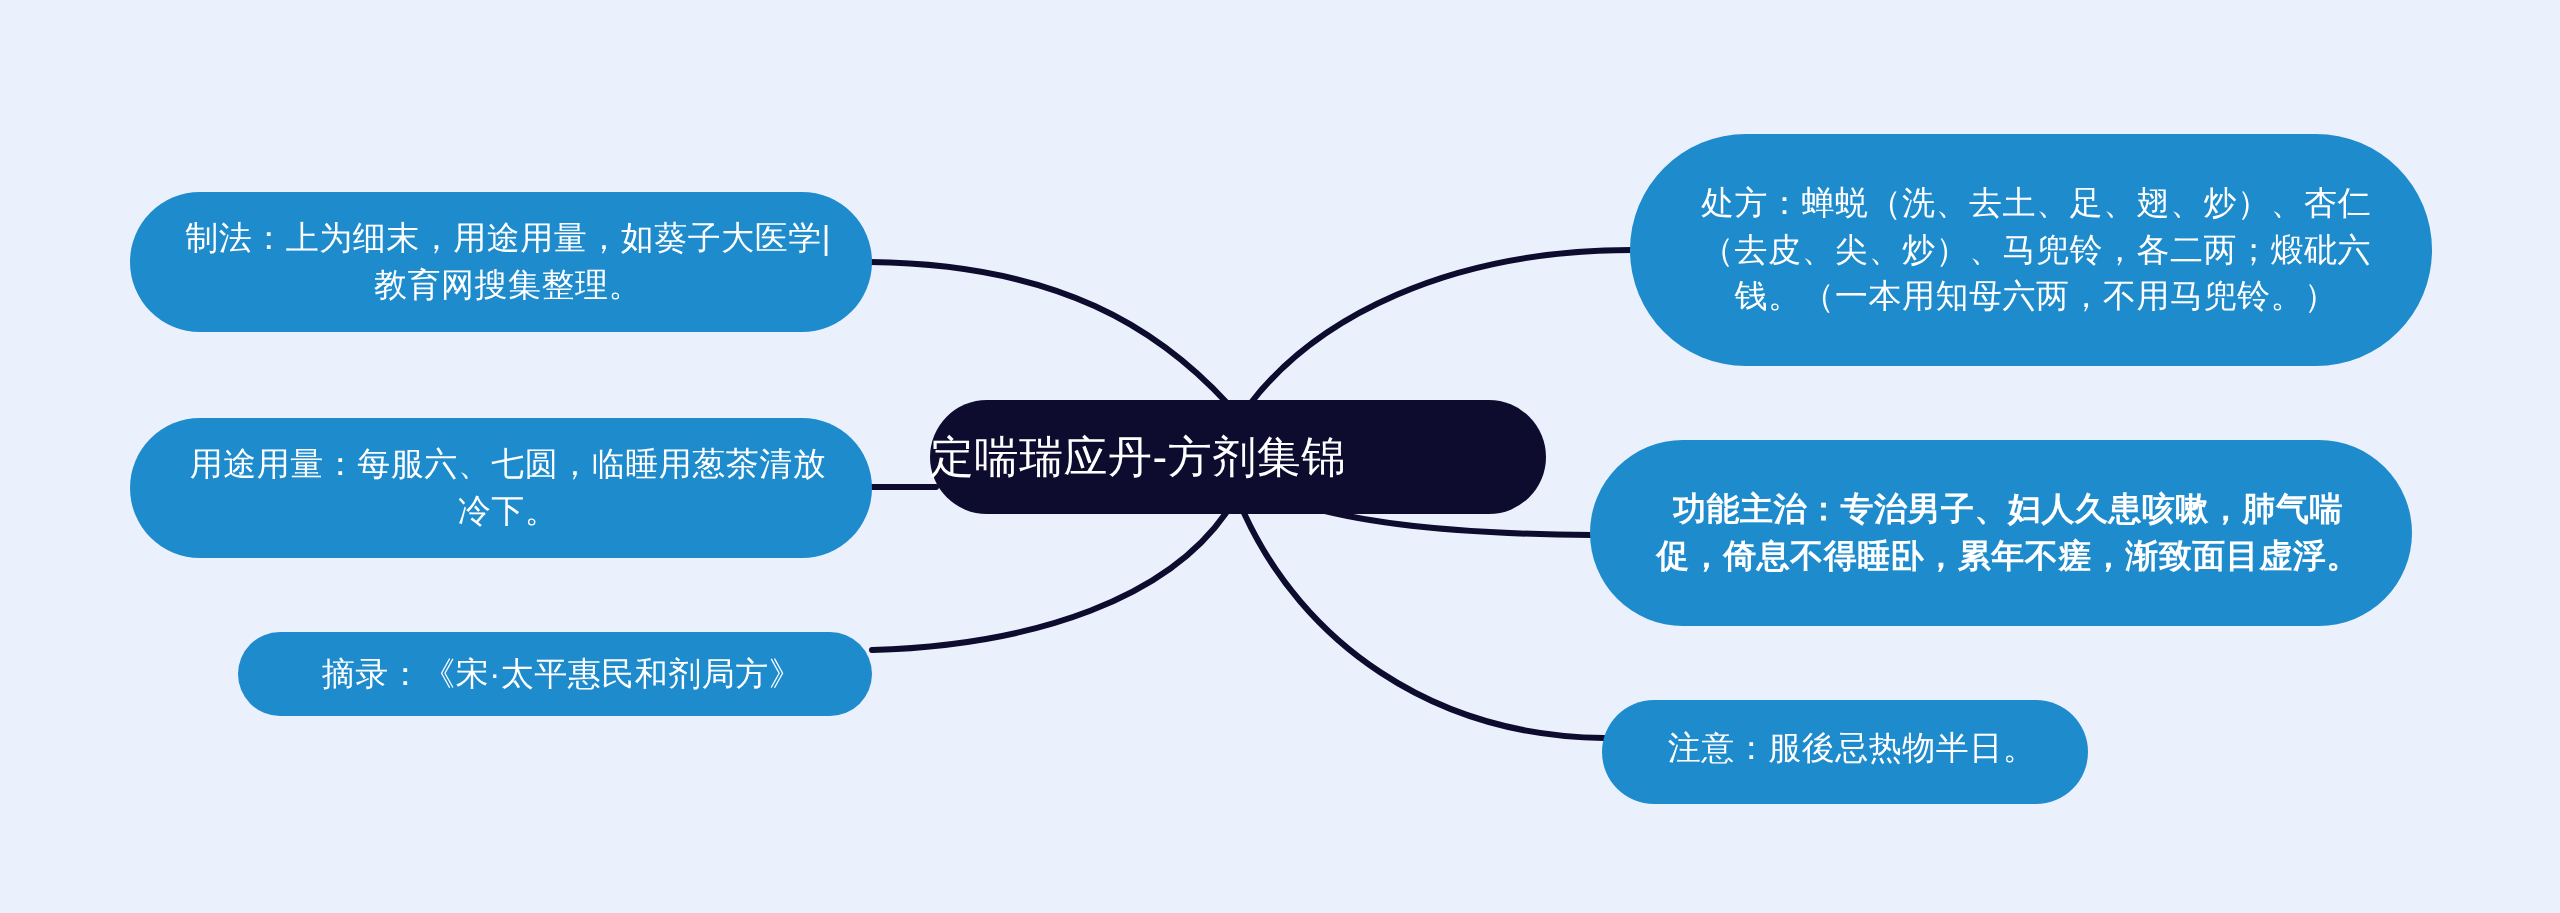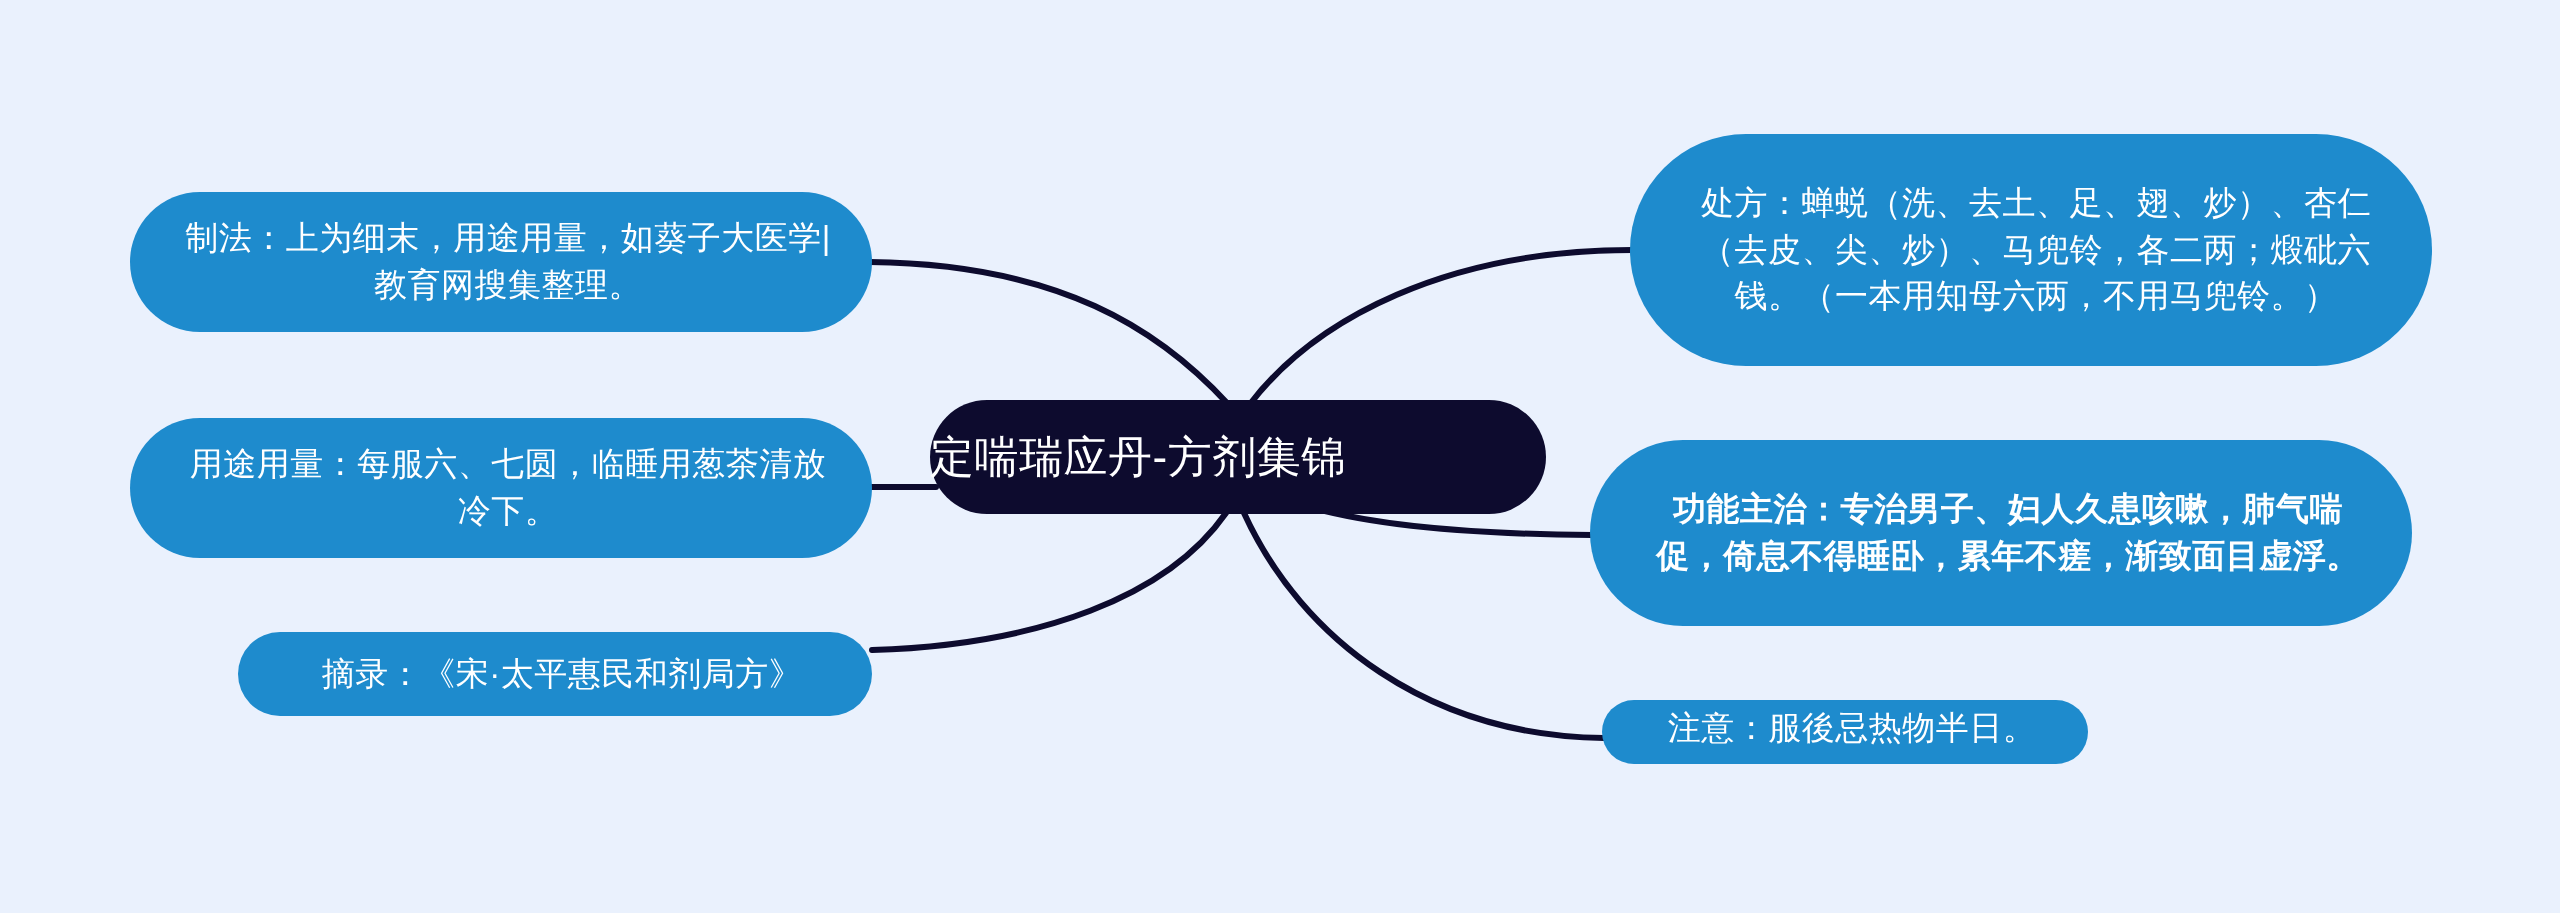--- a/index.html
+++ b/index.html
@@ -66,21 +66,21 @@
                      padding: 0 34px 0 48px; }
   #node-yongtu     { left: 130px;  top: 418px; width: 742px; height: 140px;
                      padding: 0 34px 0 48px; }
   #node-zhailu     { left: 238px;  top: 608px; width: 634px; height: 84px;
                      padding: 0 34px 0 48px; margin-top: 24px; }
 
   #node-chufang    { left: 1630px; top: 134px; width: 802px; height: 232px;
                      padding: 0 40px 0 50px; }
   #node-gongneng   { left: 1590px; top: 440px; width: 822px; height: 186px;
                      padding: 0 40px 0 54px; }
-  #node-zhuyi      { left: 1602px; top: 700px; width: 486px; height: 64px;
+  #node-zhuyi      { left: 1602px; top: 700px; width: 486px; height: 104px;
                      padding: 0 34px 8px 48px; }
 </style>
 </head>
 <body style="background: rgb(234, 241, 253);">
 
 <div id="mindmap" style="background: rgb(234, 241, 253);">
 
   <svg id="connectors" viewBox="0 0 2560 913" preserveAspectRatio="none" xmlns="http://www.w3.org/2000/svg">
 
     <path d="M 870 262 C 1060 264, 1160 330, 1228 404" fill="none" stroke="#0d0b2e" stroke-width="6" stroke-linecap="round"></path>

